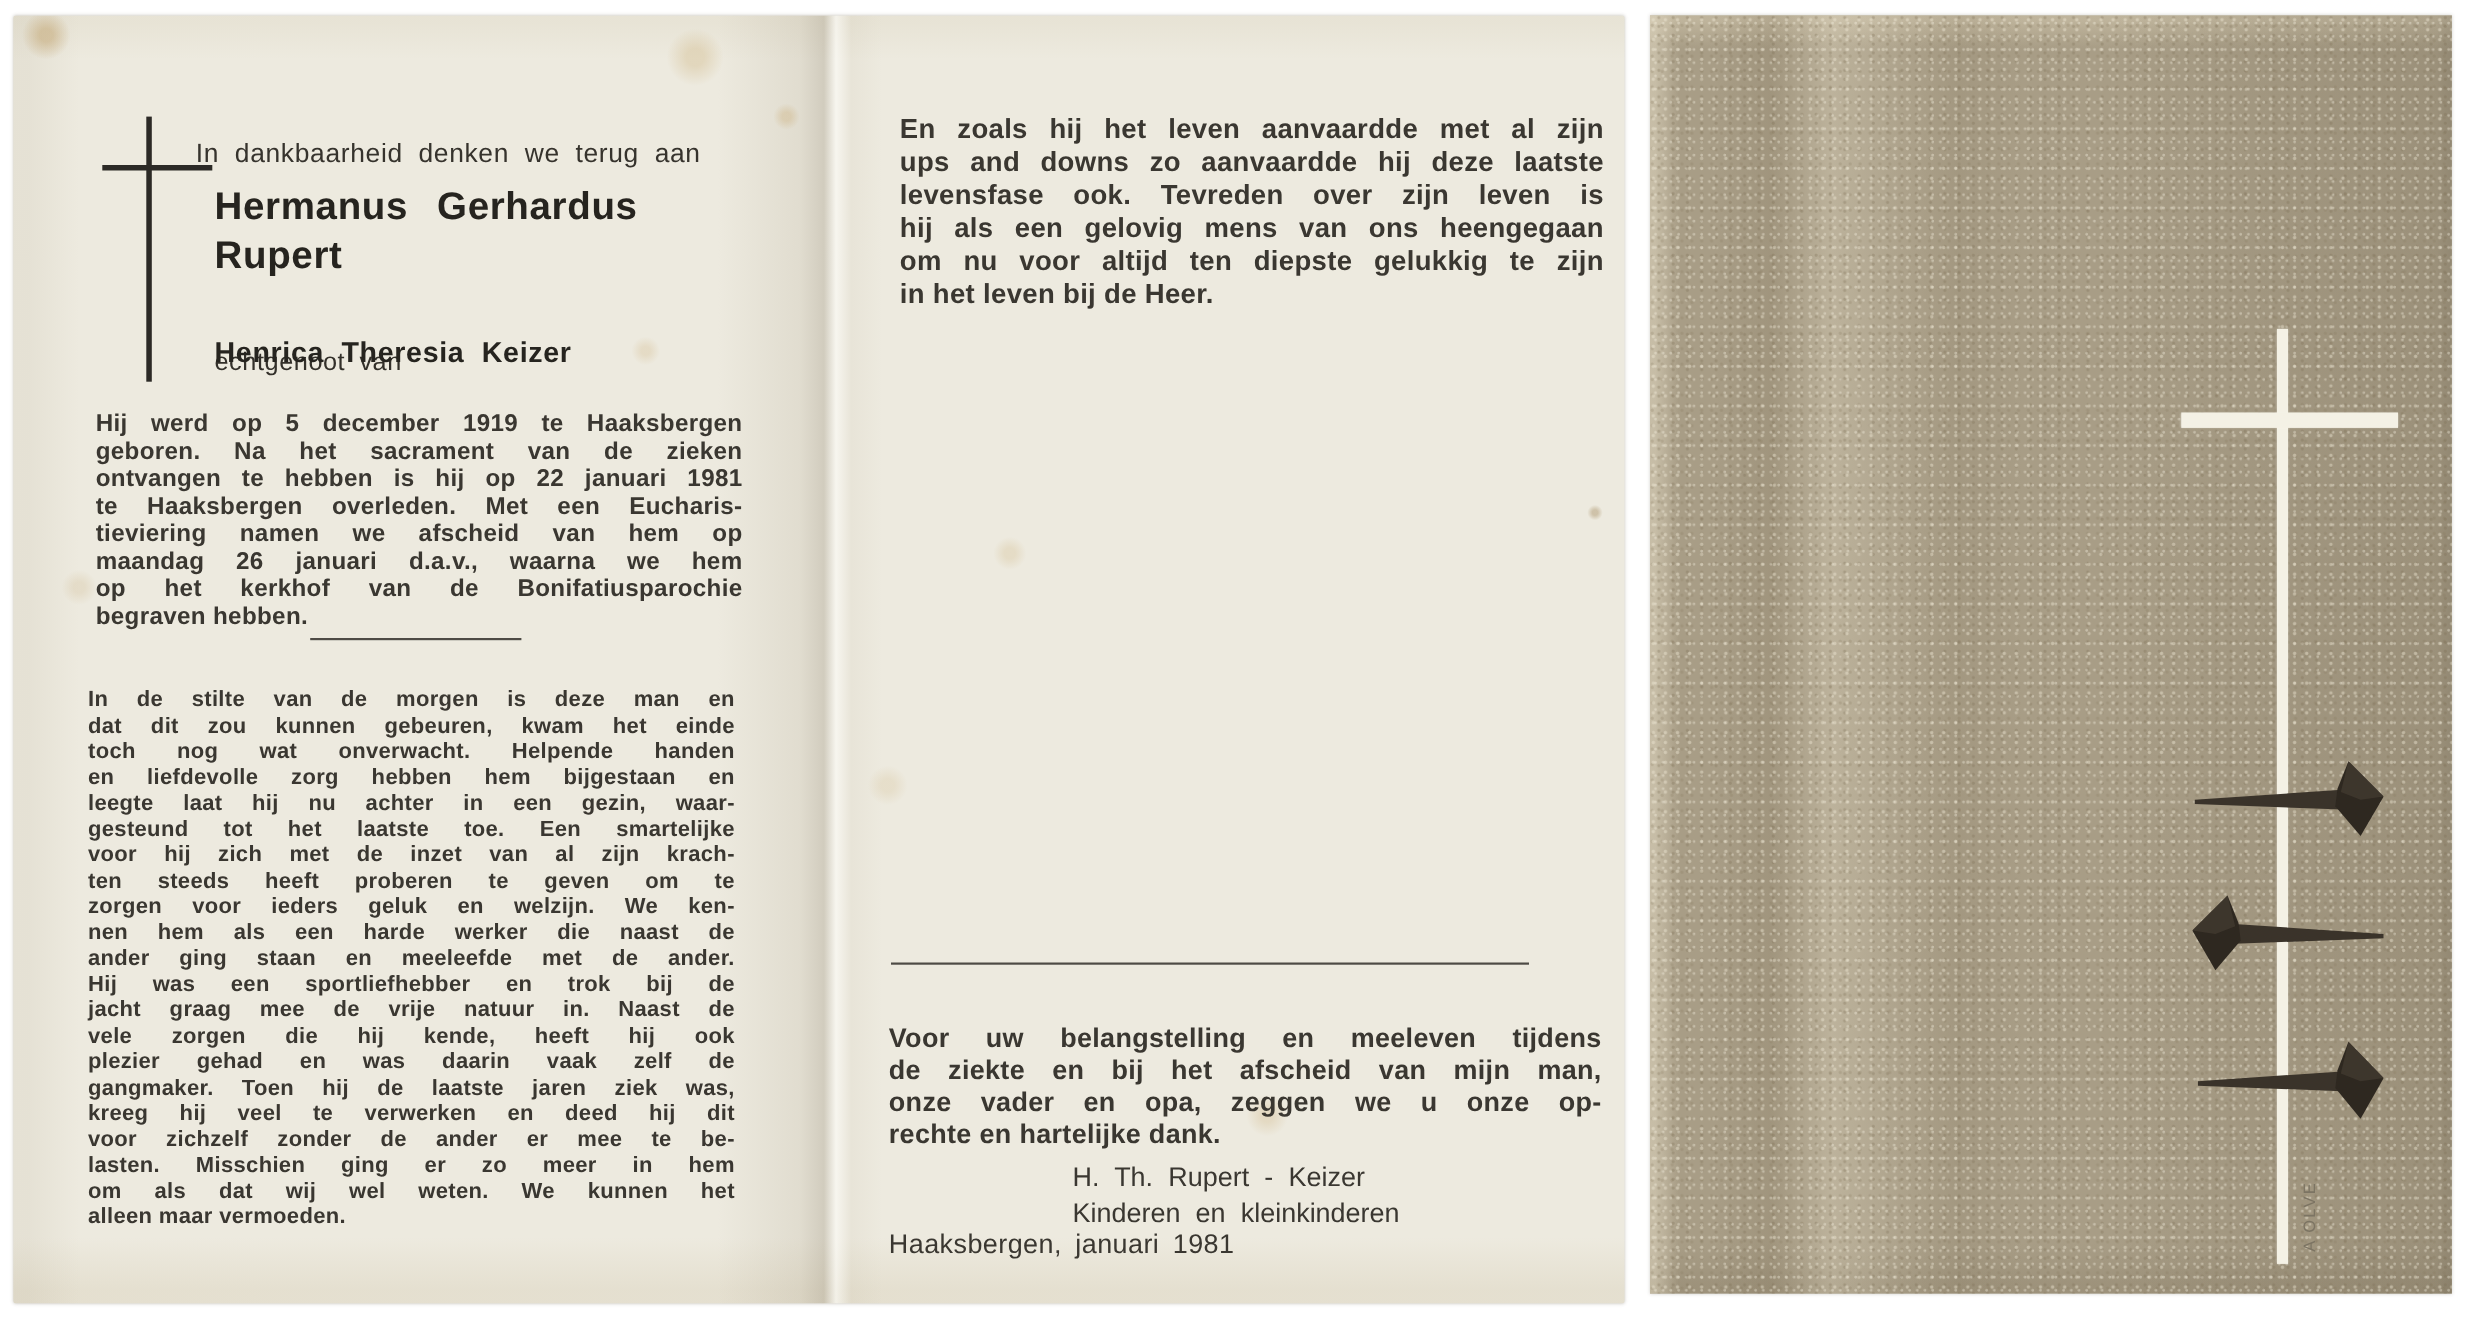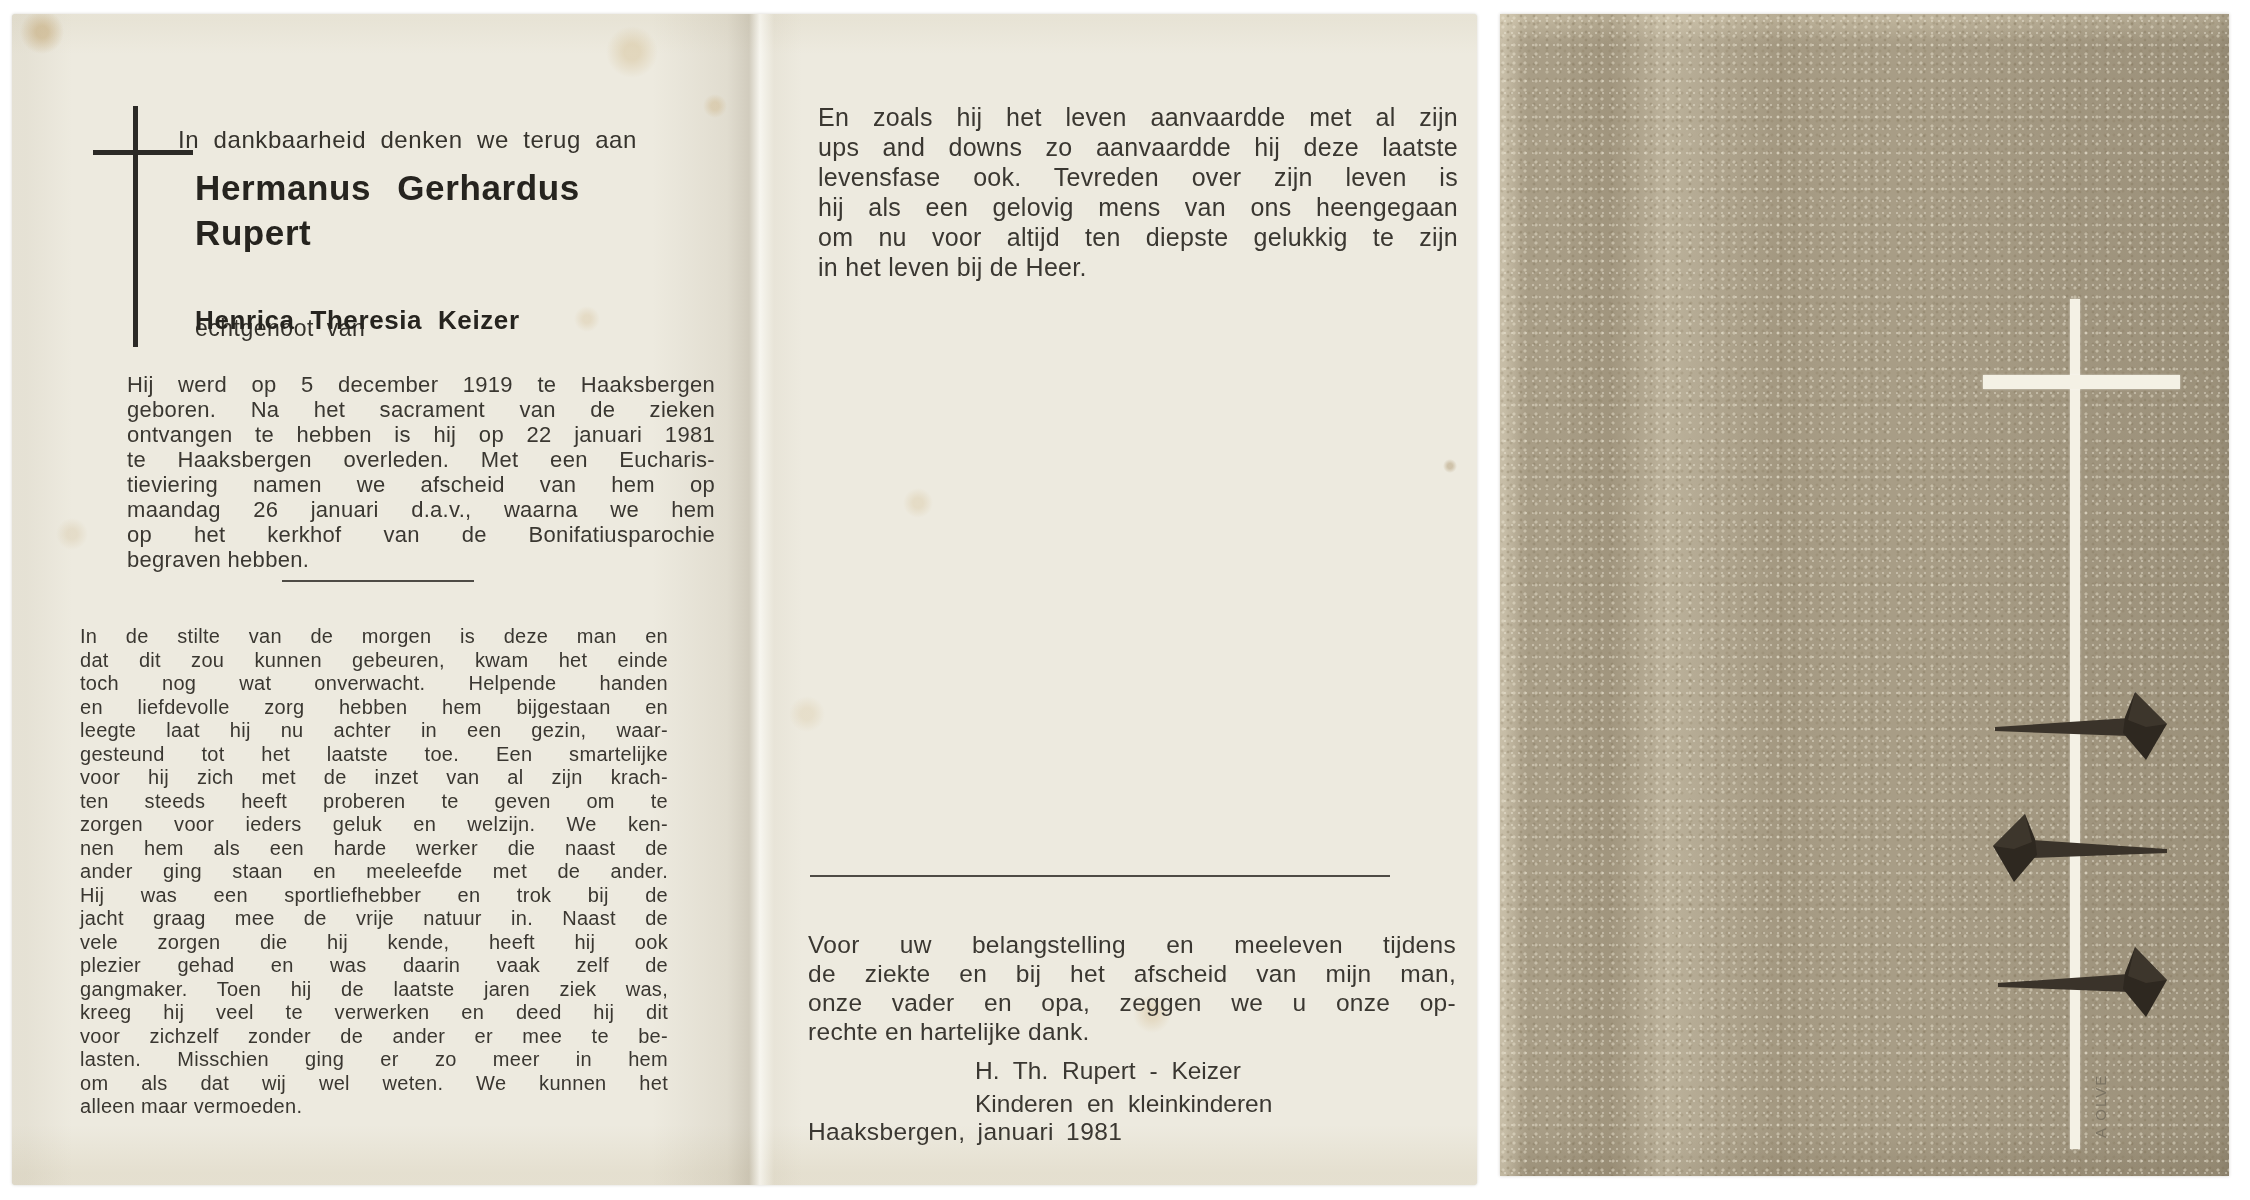--- a/index.html
+++ b/index.html
@@ -34,23 +34,23 @@
   
   .cross-v{left:121px;top:92px;width:5px;height:241px;background:#2c2a26;}
   .cross-h{left:81px;top:136px;width:100px;height:5px;background:#2c2a26;}
   
   .intro{left:166px;top:112px;font-size:24px;letter-spacing:.6px;word-spacing:7px;color:#36332d;}
   .name{left:183px;top:151px;font-size:35px;font-weight:bold;line-height:45px;letter-spacing:.6px;word-spacing:16px;color:#26241f;}
   .spouse-intro{left:183px;top:262px;font-size:23px;letter-spacing:.5px;word-spacing:6px;margin-top:39px;}
   .spouse-name{left:183px;top:291px;font-size:26px;font-weight:bold;letter-spacing:.6px;word-spacing:8px;color:#26241f;}
   
   .jlines{color:#3a3731;}
-  .jlines > div{text-align:justify;text-align-last:justify;letter-spacing:.3px;}
+  .jlines > div{text-align:justify;text-align-last:justify;letter-spacing:.3px;font-weight:bold;}
   .jlines > div:last-child{text-align-last:left;}
-  .p-left1{left:75px;top:358px;width:588px;font-size:22px;line-height:25px;margin-left:40px;}
+  .p-left1{left:75px;top:358px;width:588px;font-size:22px;line-height:25px;}
   .p-left2{left:68px;top:599px;width:588px;font-size:20px;line-height:23.5px;margin-top:12px;}
   .rule{background:#4e4b45;height:2px;}
   .rule-left{left:270px;top:566px;width:192px;}
   .rule-right{left:798px;top:861px;width:580px;height:2px;}
   .p-right1{left:806px;top:88px;width:640px;font-size:25px;line-height:30px;}
   .p-thanks{left:796px;top:916px;width:648px;font-size:24.5px;line-height:29px;}
   .sig-block{left:963px;top:1040px;font-size:24.5px;line-height:33px;word-spacing:7px;color:#3a3731;}
   .place-date{left:796px;top:1104px;font-size:24.5px;letter-spacing:.4px;word-spacing:5px;color:#3a3731;}
   
   .cover{

